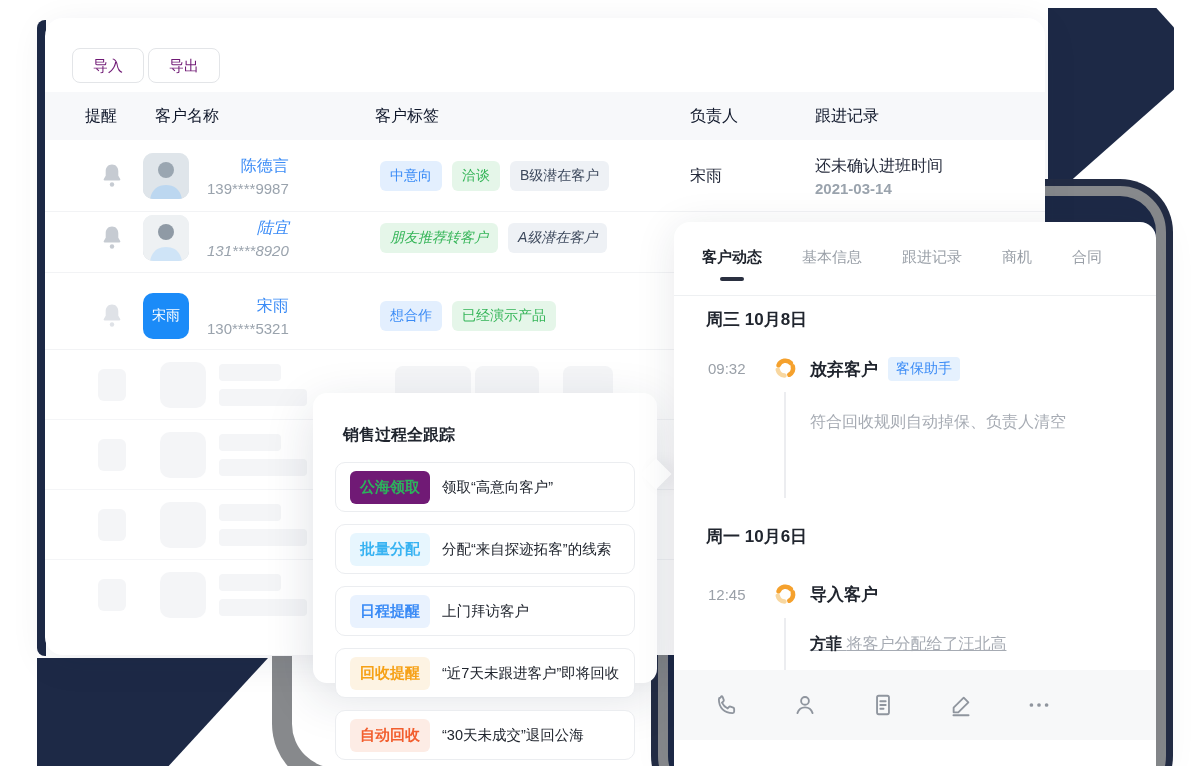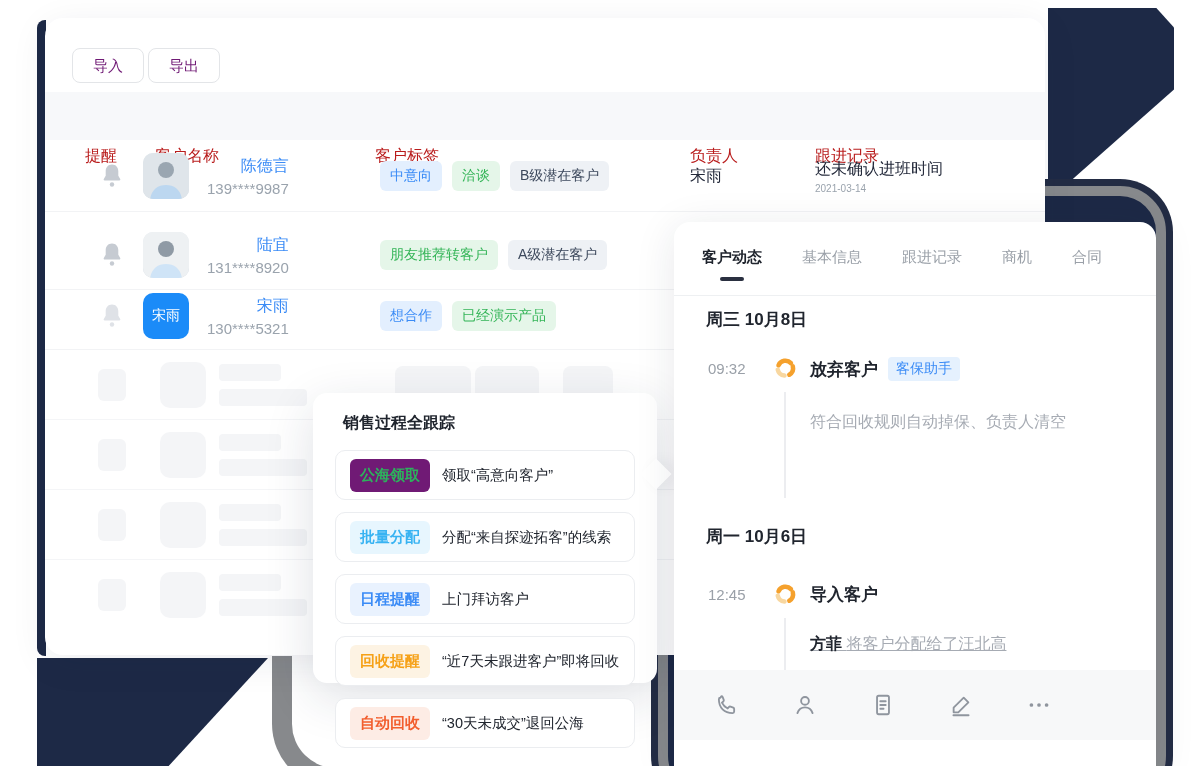--- a/index.html
+++ b/index.html
@@ -18,56 +18,56 @@
     border-left:20px solid #87898c; border-bottom:20px solid #87898c; border-bottom-left-radius:64px; }
 
   
   .main-card { position:absolute; left:45px; top:18px; width:1000px; height:637px; background:#ffffff;
     border-radius:18px; box-shadow:0 8px 36px rgba(25,35,60,.08); }
   .btn { position:absolute; top:30px; height:35px; padding:0 20px; background:#fff; border:1px solid #e3e5e8;
     border-radius:8px; font-size:15px; color:#701a75; line-height:33px; text-align:center; cursor:pointer; }
   .btn.import { left:27px; } .btn.export { left:103px; }
 
   .thead { position:absolute; left:0; top:74px; width:100%; height:48px; background:#f7f8fa; }
-  .thead span { position:absolute; top:14px; font-size:16px; font-weight:500; color:#b91c1c;margin-top:40px; }
+  .thead span { position:absolute; top:14px; font-size:16px; font-weight:500; color:#0f172a; }
   .h-remind{left:40px;} .h-name{left:110px;} .h-tags{left:330px;} .h-owner{left:645px;} .h-follow{left:770px;}
 
   .t-row { position:absolute; left:0; width:100%; border-bottom:1px solid #f2f3f5; }
-  .row1{top:122px;height:72px;} .row2{top:202px;height:70px;} .row3{top:264px;height:68px;}
+  .row1{top:122px;height:72px;} .row2{top:185px;height:70px;font-style:italic;} .row3{top:264px;height:68px;}
   .bell { position:absolute; left:55px; top:50%; transform:translateY(-50%); width:24px; height:26px; }
   .avatar { position:absolute; left:98px; top:50%; transform:translateY(-50%); width:46px; height:46px; border-radius:10px;
     overflow:hidden; background:linear-gradient(180deg,#e9edf1,#ccd4db); }
   .avatar.blue { background:#1b8bf8; color:#fff; font-size:14px; display:flex; align-items:center; justify-content:center; }
   .idcell { position:absolute; left:162px; top:50%; transform:translateY(-50%); }
   .cust-name { font-size:16px; color:#3a8bf6; margin-bottom:3px; cursor:pointer;text-align:right; }
   .cust-phone { font-size:15px; color:#9aa3ad; }
   .tags { position:absolute; left:335px; top:50%; transform:translateY(-50%); display:flex; gap:10px; }
   .tag { font-size:14px; padding:6px 10px; border-radius:6px; white-space:nowrap; }
   .tag.blue { background:#e3effe; color:#3a8bf6; }
   .tag.green { background:#e5f6e9; color:#35b558; }
   .tag.gray { background:#eef1f5; color:#3c485c; }
   .owner { position:absolute; left:645px; top:50%; transform:translateY(-50%); font-size:16px; color:#23293a; }
   .follow { position:absolute; left:770px; top:50%; transform:translateY(-50%); }
   .follow-text { font-size:16px; color:#23293a; margin-bottom:3px; }
-  .follow-date { font-size:10px; color:#9aa3ad; }
+  .follow-date { font-size:15px; color:#9aa3ad;font-weight:bold; }
 
   .sk-row { position:absolute; left:0; width:100%; height:70px; border-bottom:1px solid #f4f5f7; }
   .sk1{top:332px;} .sk2{top:402px;} .sk3{top:472px;} .sk4{top:542px;border-bottom:none;}
   .ph { position:absolute; background:#f4f5f7; border-radius:6px; }
   .ph-bell { left:53px; top:19px; width:28px; height:32px; }
   .ph-avatar { left:115px; top:12px; width:46px; height:46px; border-radius:10px; }
   .ph-bar1 { left:174px; top:14px; width:62px; height:17px; border-radius:4px; }
   .ph-bar2 { left:174px; top:39px; width:88px; height:17px; border-radius:4px; }
   .ph-tag1 { left:350px; top:16px; width:76px; height:38px; border-radius:8px; }
   .ph-tag2 { left:430px; top:16px; width:64px; height:38px; border-radius:8px; }
   .ph-tag3 { left:518px; top:16px; width:50px; height:38px; border-radius:8px; }
 
   
   .popup { position:absolute; left:313px; top:393px; width:344px; height:290px; background:#fff; border-radius:14px;
-    box-shadow:0 14px 50px rgba(30,42,70,.14); padding:20px 22px; }
+    box-shadow:0 14px 50px rgba(30,42,70,.14); padding:32px 22px; }
   .popup-arrow { position:absolute; right:-10px; top:70px; width:22px; height:22px; background:#fff; transform:rotate(45deg);
     box-shadow:6px -6px 16px rgba(30,42,70,.06); }
   .popup-title { font-size:16px; font-weight:bold; color:#20252e; margin:0 0 16px 8px; }
   .p-item { display:flex; align-items:center; height:50px; border:1px solid #ebedf0; border-radius:10px; margin-bottom:12px;
     padding-left:14px; background:#fff; }
   .p-badge { font-size:15px; font-weight:bold; padding:7px 10px; border-radius:6px; margin-right:12px; white-space:nowrap; }
   .b-green { background:#701a75; color:#2cb25c; }
   .b-cyan { background:#e7f6fe; color:#38b3f2; }
   .b-blue { background:#e9f2fe; color:#3a8bf6; }
   .b-orange { background:#fdf3e3; color:#f6a117; }

